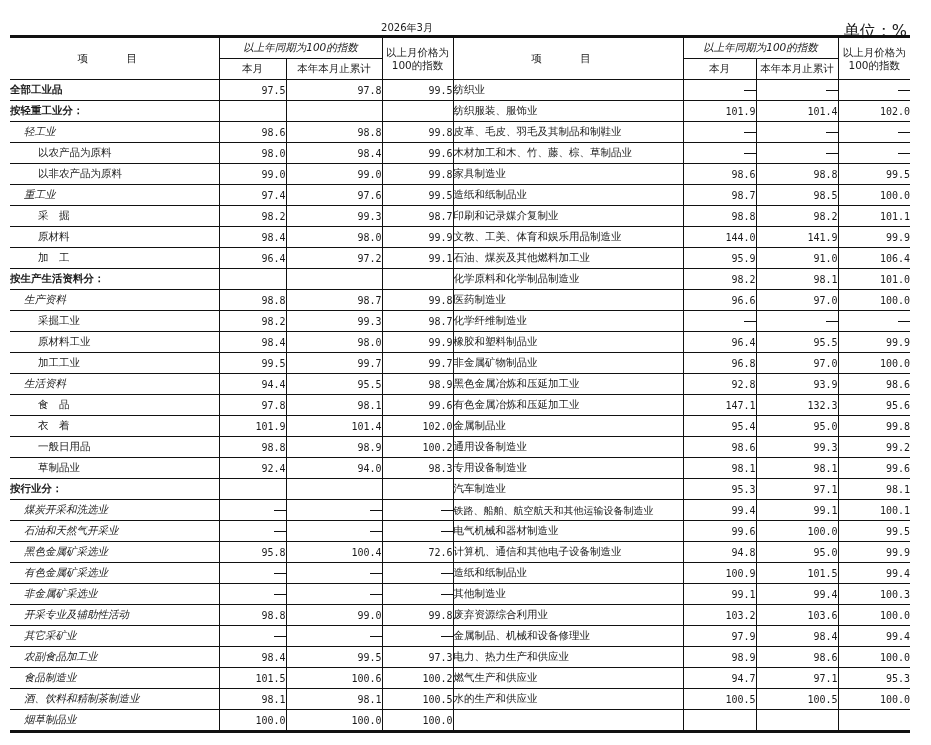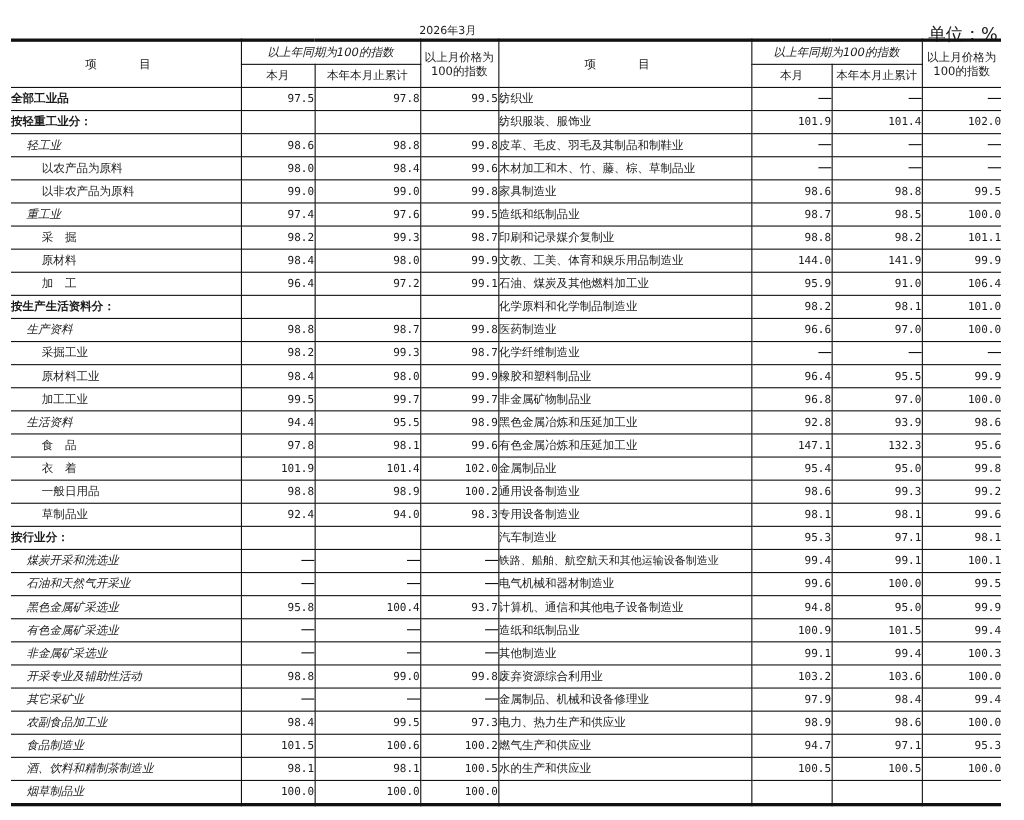--- a/index.html
+++ b/index.html
@@ -276,21 +276,21 @@
         <td class="num"><span class="dash" title="—"></span></td>
         <td class="lbl ">电气机械和器材制造业</td>
         <td class="num">99.6</td>
         <td class="num">100.0</td>
         <td class="num">99.5</td>
       </tr>
       <tr>
         <td class="lbl i1">黑色金属矿采选业</td>
         <td class="num">95.8</td>
         <td class="num">100.4</td>
-        <td class="num">93.7</td>
+        <td class="num">72.6</td>
         <td class="lbl ">计算机、通信和其他电子设备制造业</td>
         <td class="num">94.8</td>
         <td class="num">95.0</td>
         <td class="num">99.9</td>
       </tr>
       <tr>
         <td class="lbl i1">有色金属矿采选业</td>
         <td class="num"><span class="dash" title="—"></span></td>
         <td class="num"><span class="dash" title="—"></span></td>
         <td class="num"><span class="dash" title="—"></span></td>

